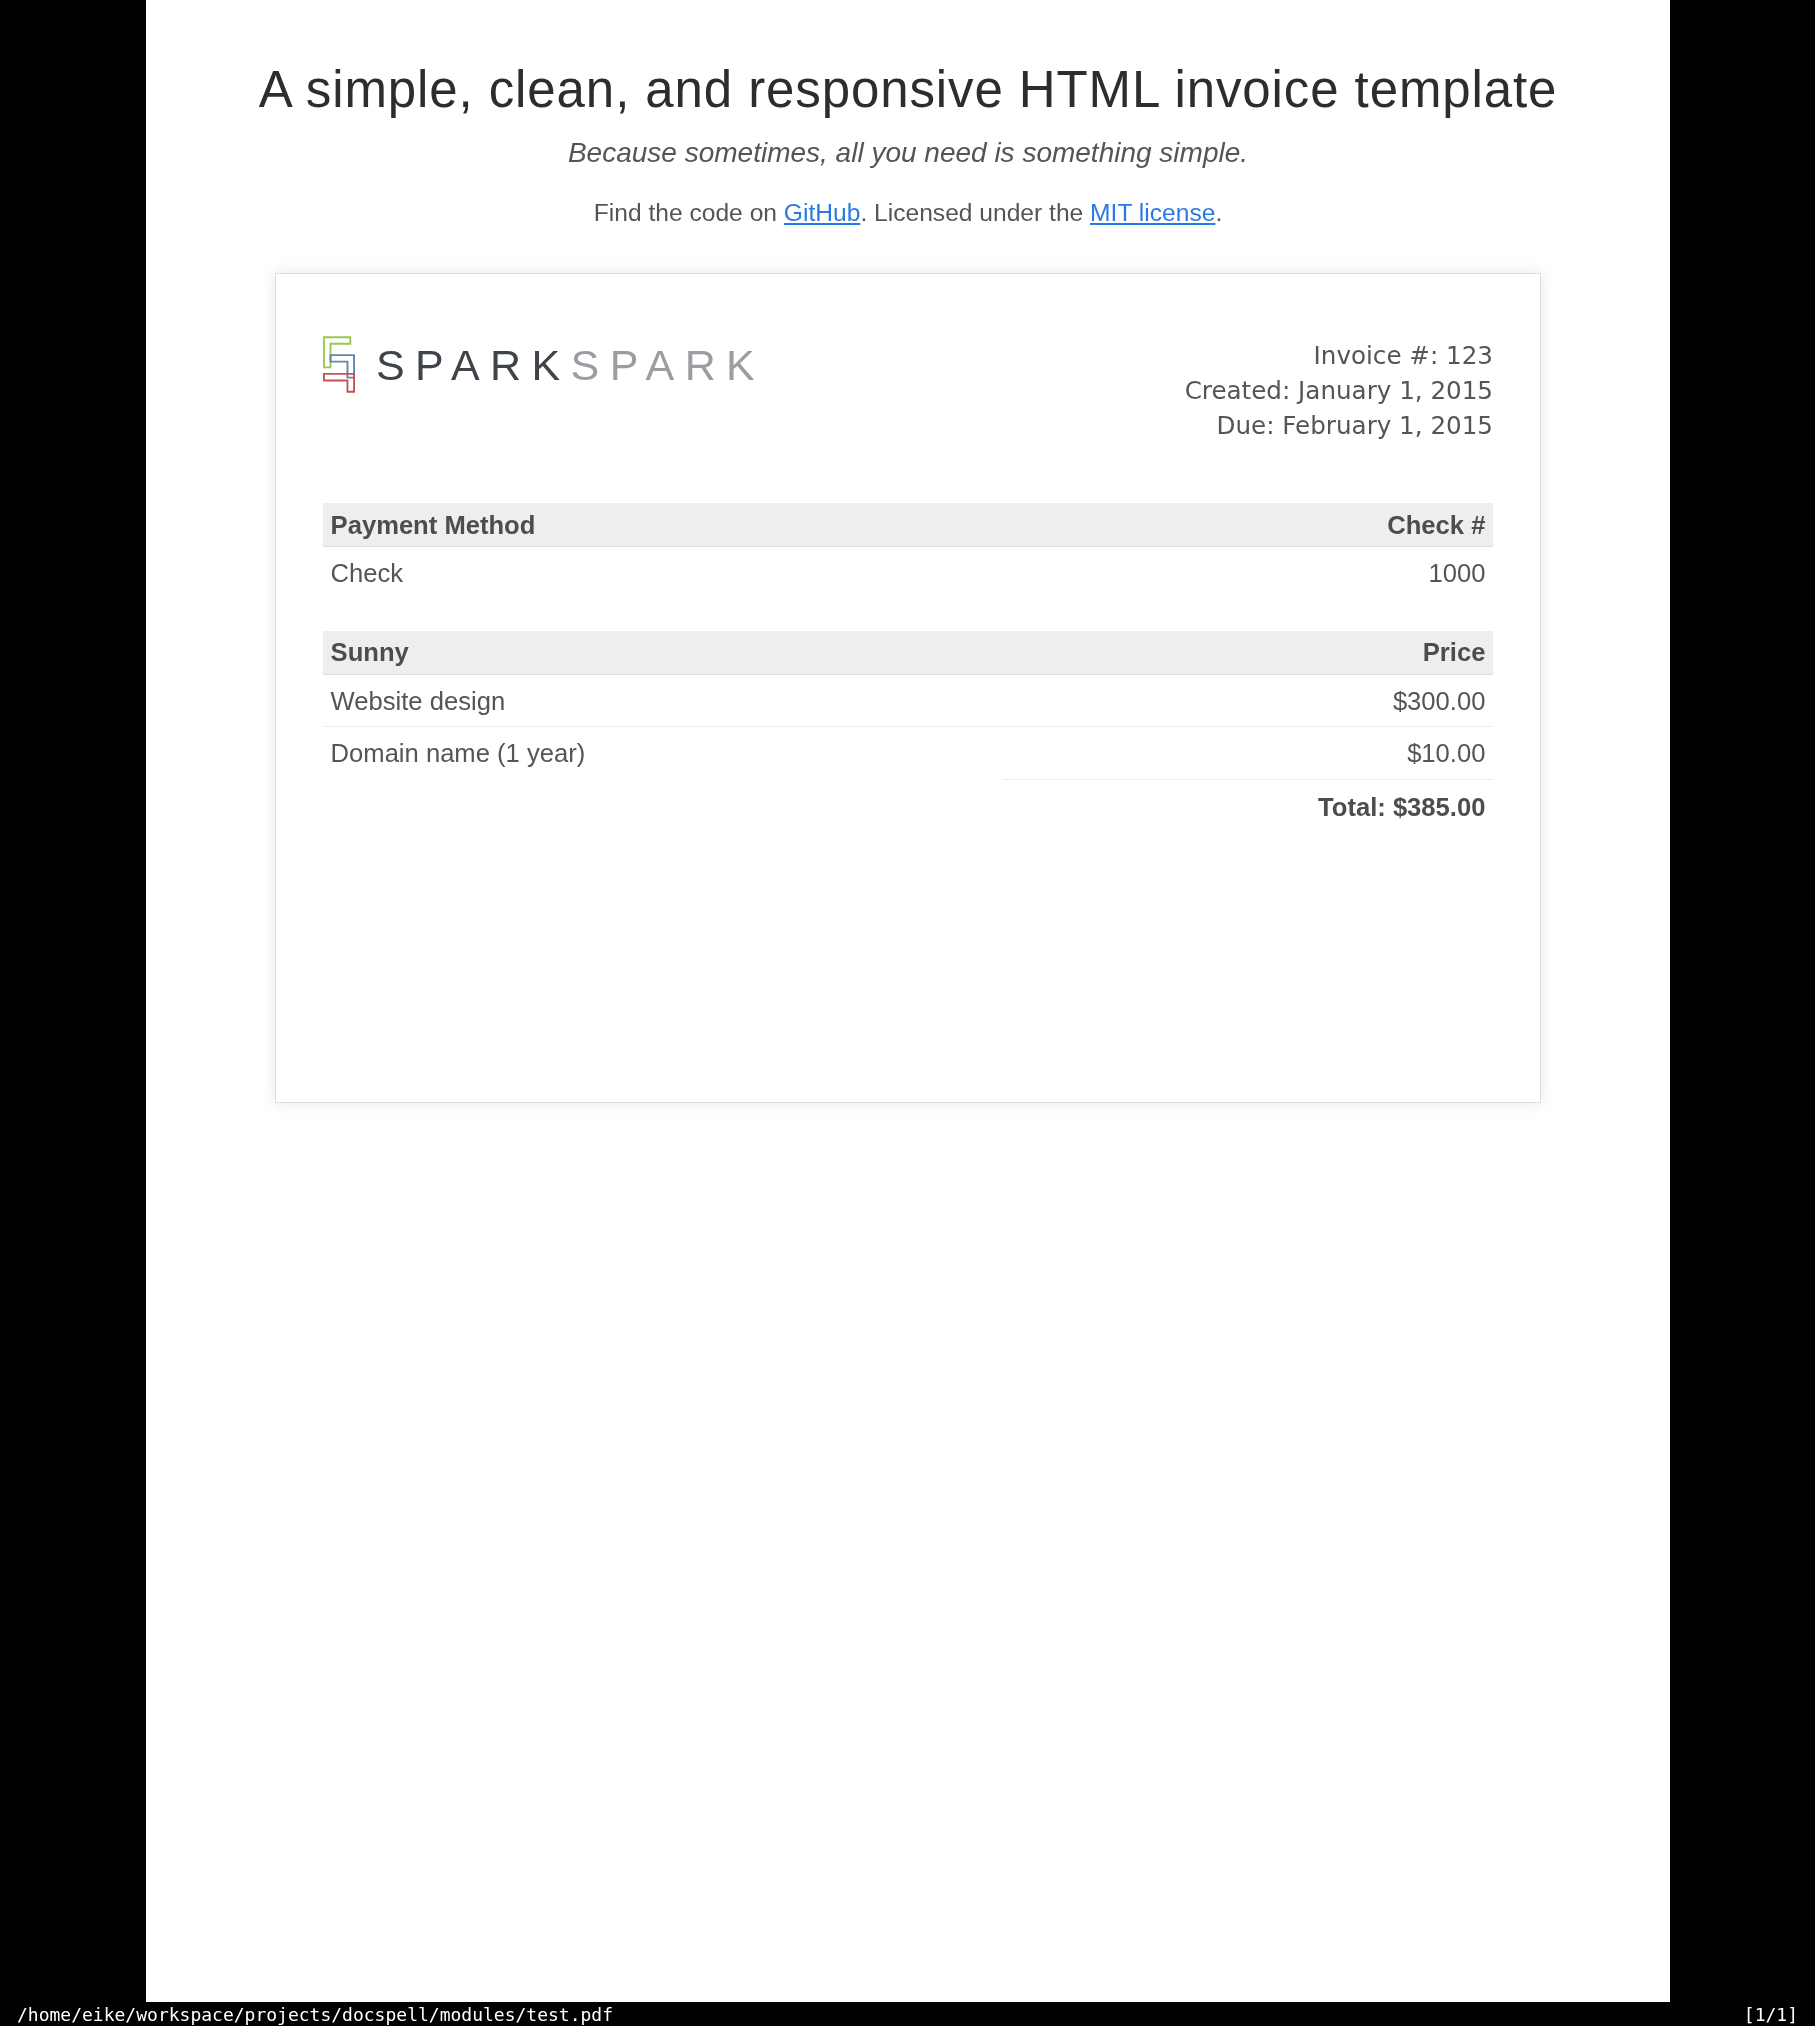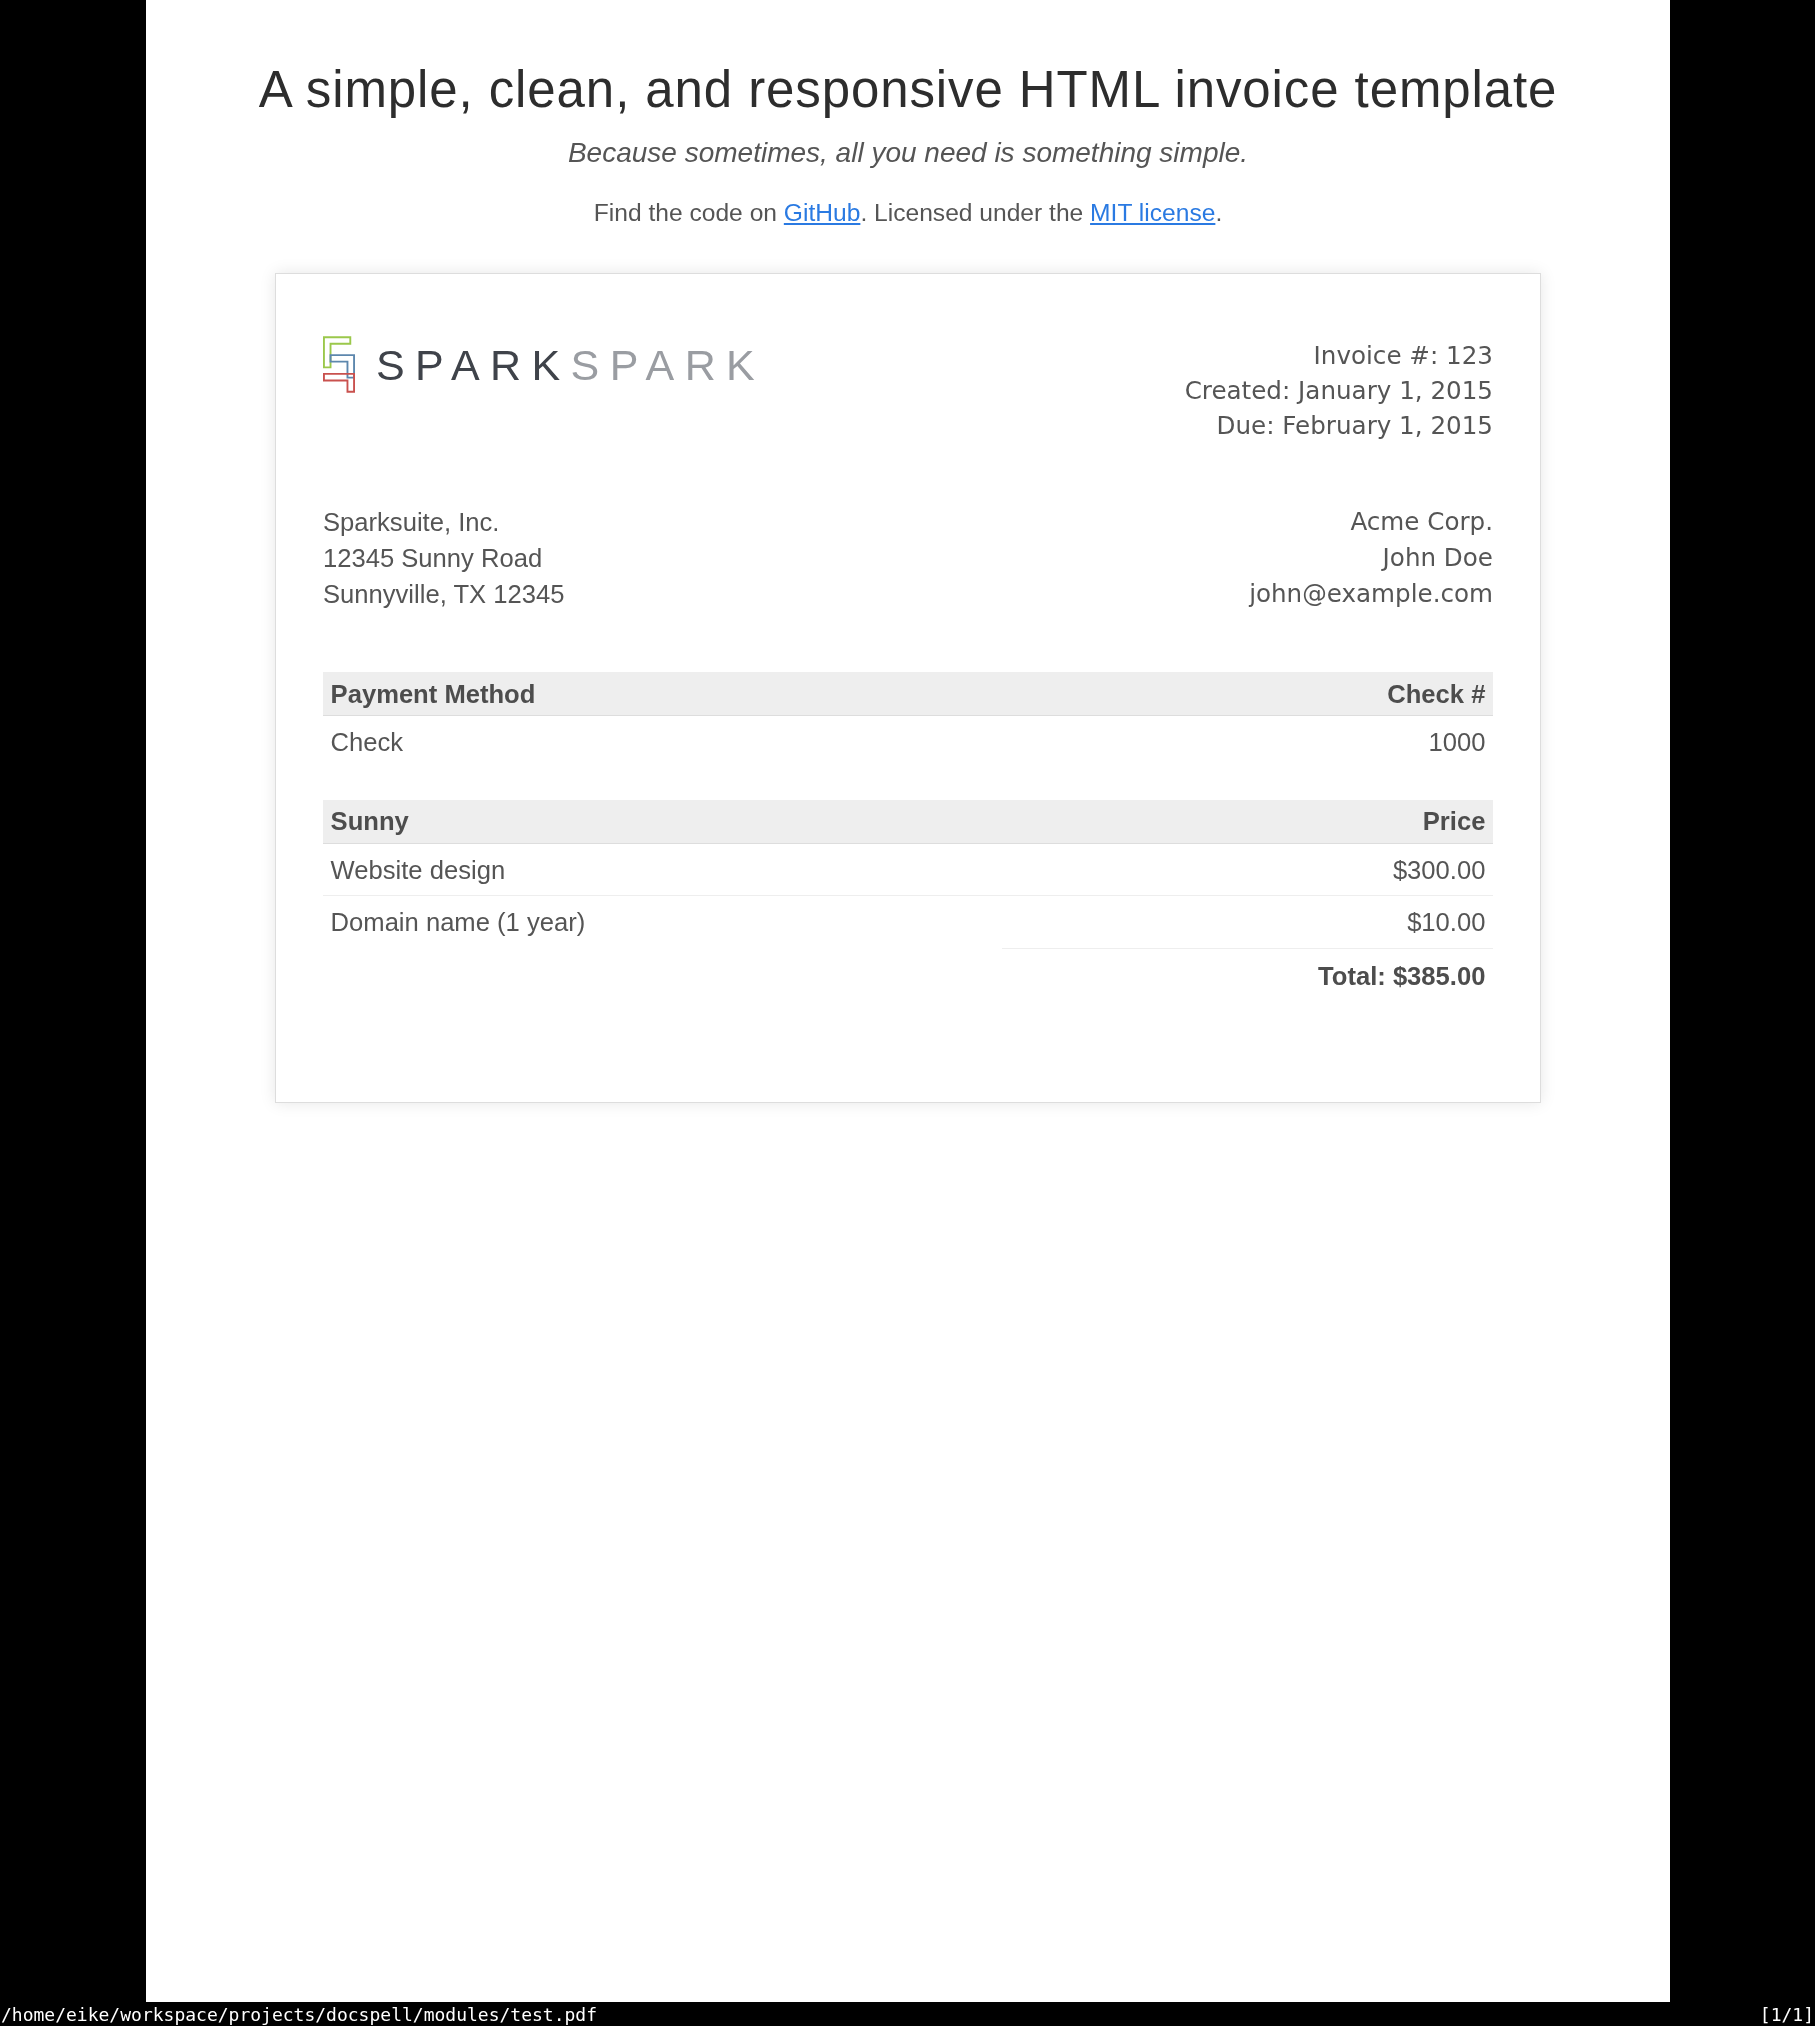--- a/index.html
+++ b/index.html
@@ -124,21 +124,21 @@
 
   
   .statusbar {
     position:absolute; left:0; top:2002px;
     width:1815px; height:24px;
     background:#000;
     color:#fff;
     font-family:"DejaVu Sans Mono", monospace;
     font-size:18px;
     display:flex; justify-content:space-between; align-items:center;
-    padding:0 1px;
+    padding:0 17px;
   }
 </style>
 </head>
 <body>
 
 <div class="page">
 
   <h1 class="doc-title">A simple, clean, and responsive HTML invoice template</h1>
   <p class="doc-subtitle">Because sometimes, all you need is something simple.</p>
 
@@ -157,32 +157,20 @@
           <span class="word-primary">SPARK</span><span class="word-secondary">SPARK</span>
         </div>
       </div>
       <div class="meta">
         <div>Invoice #: 123</div>
         <div>Created: January 1, 2015</div>
         <div>Due: February 1, 2015</div>
       </div>
     </div>
 
-    <div class="info-section">
-      <div class="seller">
-        <div>Sparksuite, Inc.</div>
-        <div>12345 Sunny Road</div>
-        <div>Sunnyville, TX 12345</div>
-      </div>
-      <div class="client">
-        <div>Acme Corp.</div>
-        <div>John Doe</div>
-        <div>john@example.com</div>
-      </div>
-    </div>
 
     <table class="inv-table payment-table">
       <colgroup>
           <col class="c1">
           <col class="c2">
         </colgroup>
       <tbody>
           <tr class="heading">
         <td>Payment Method</td>
         <td class="right">Check #</td>

